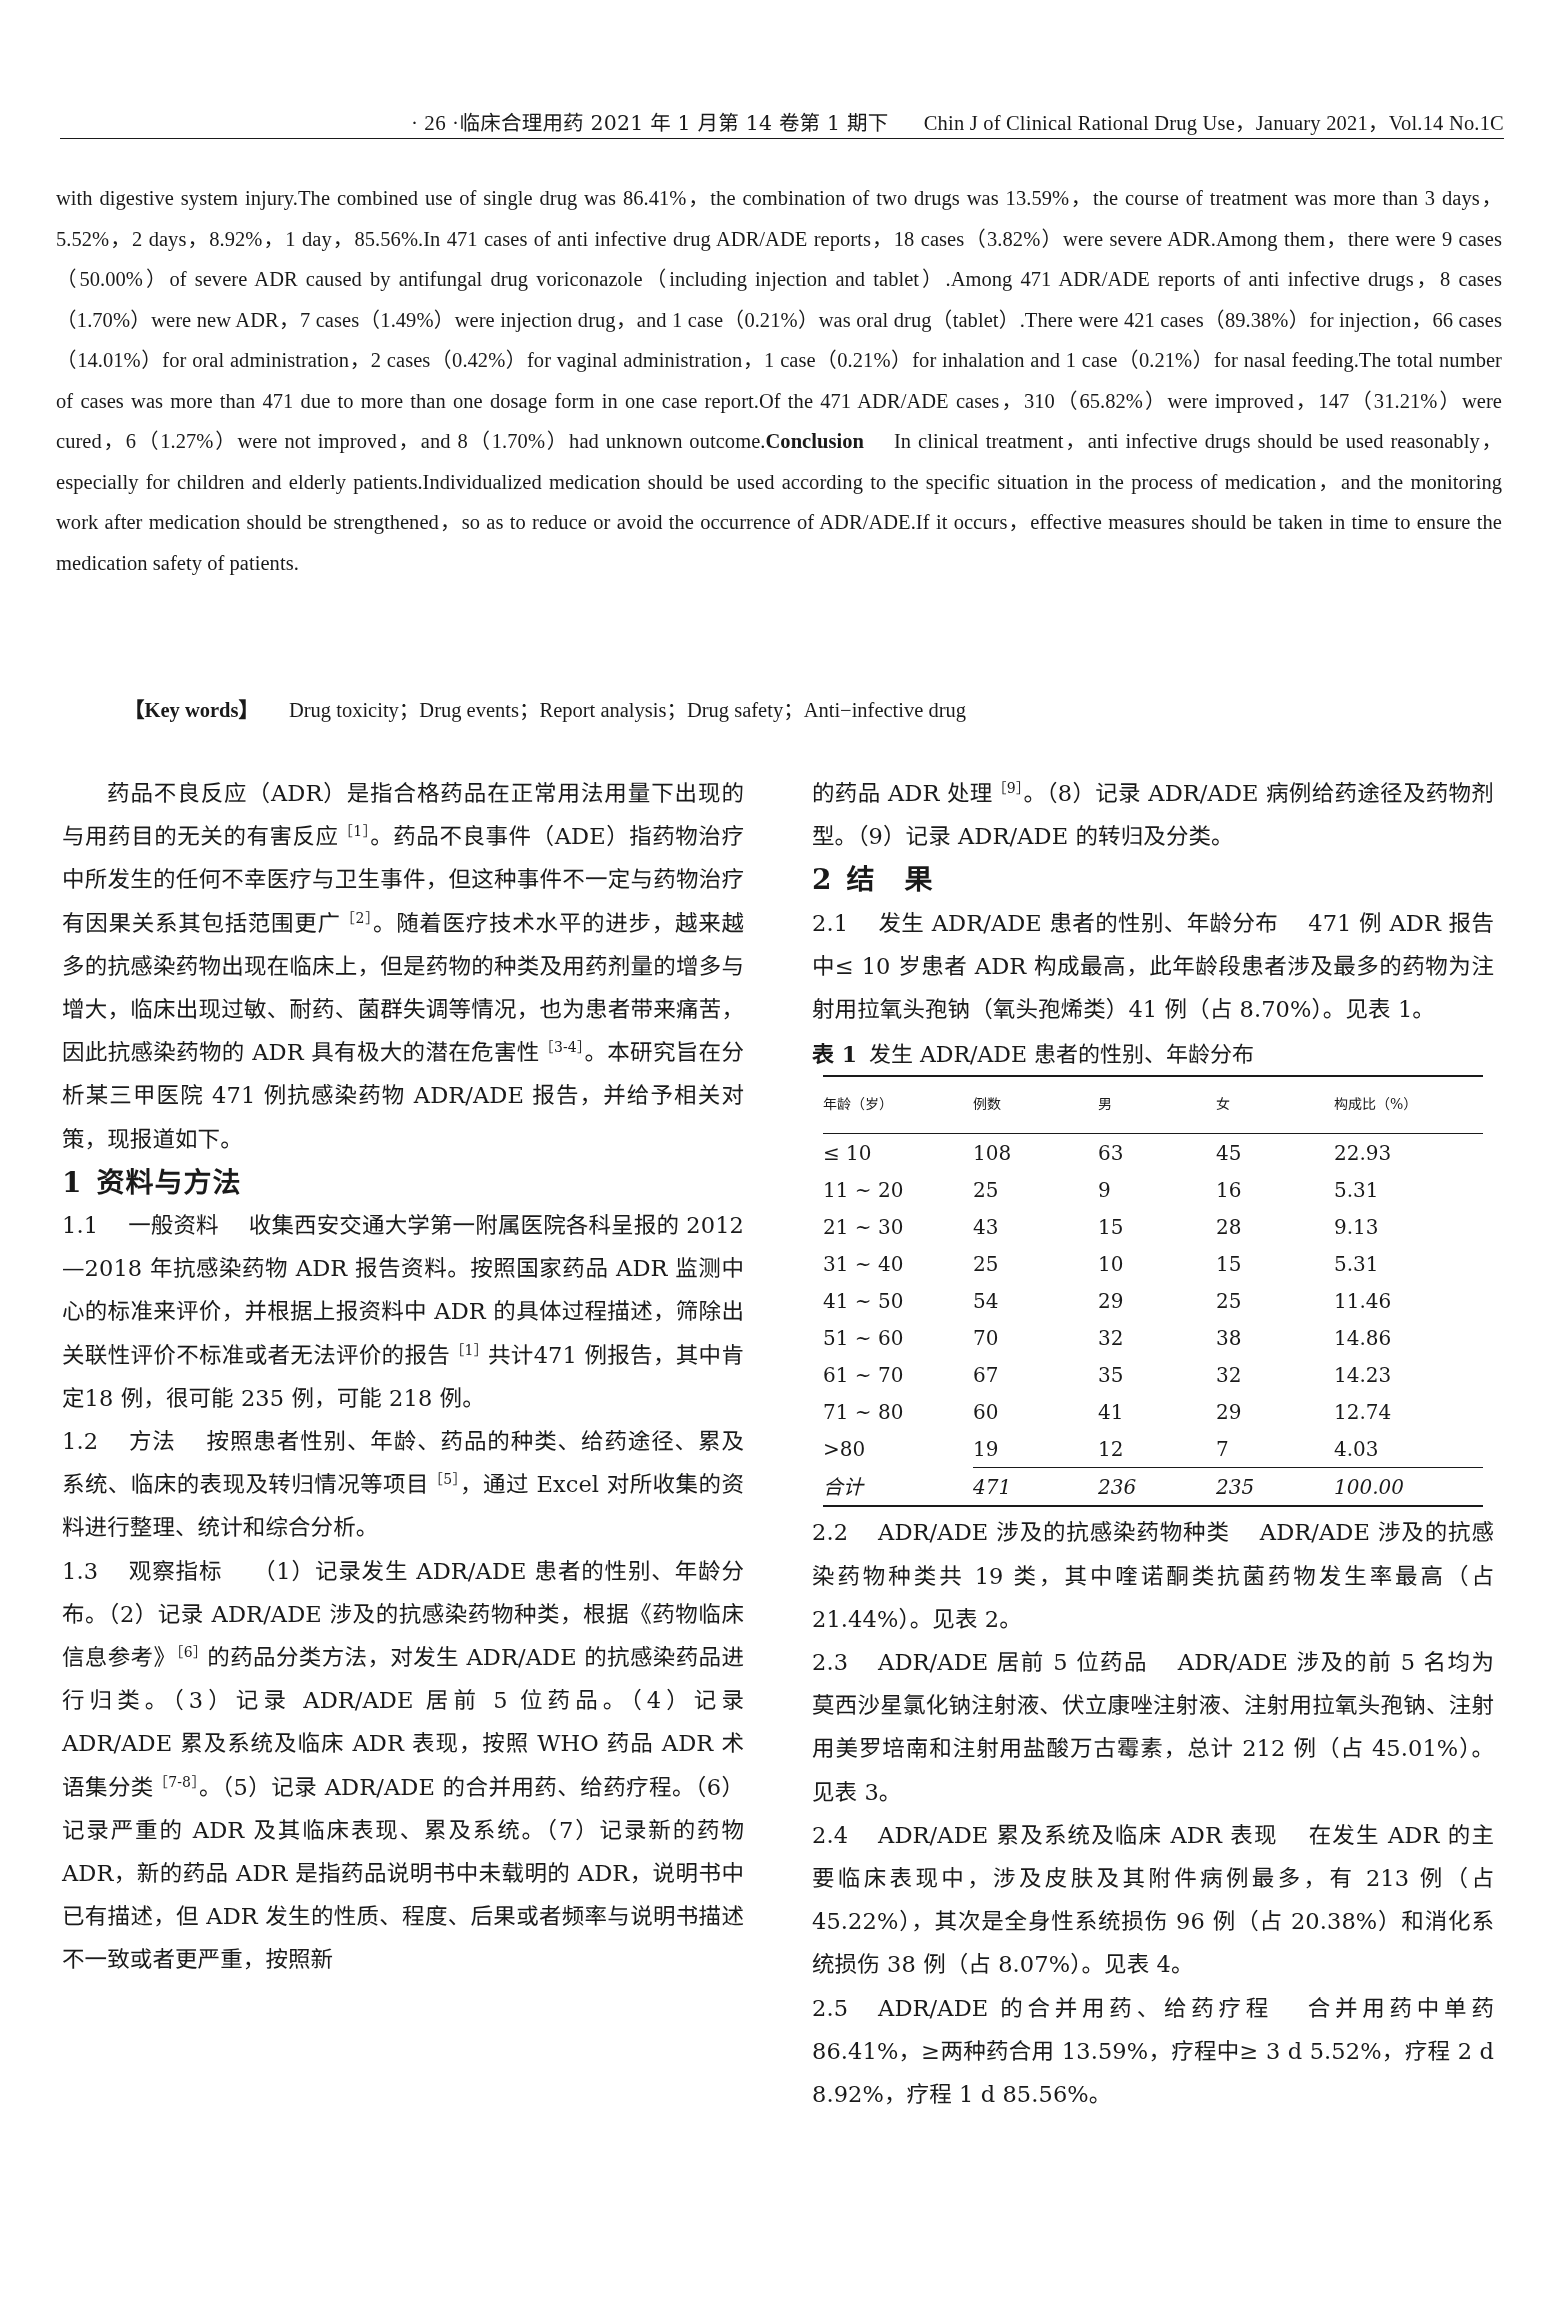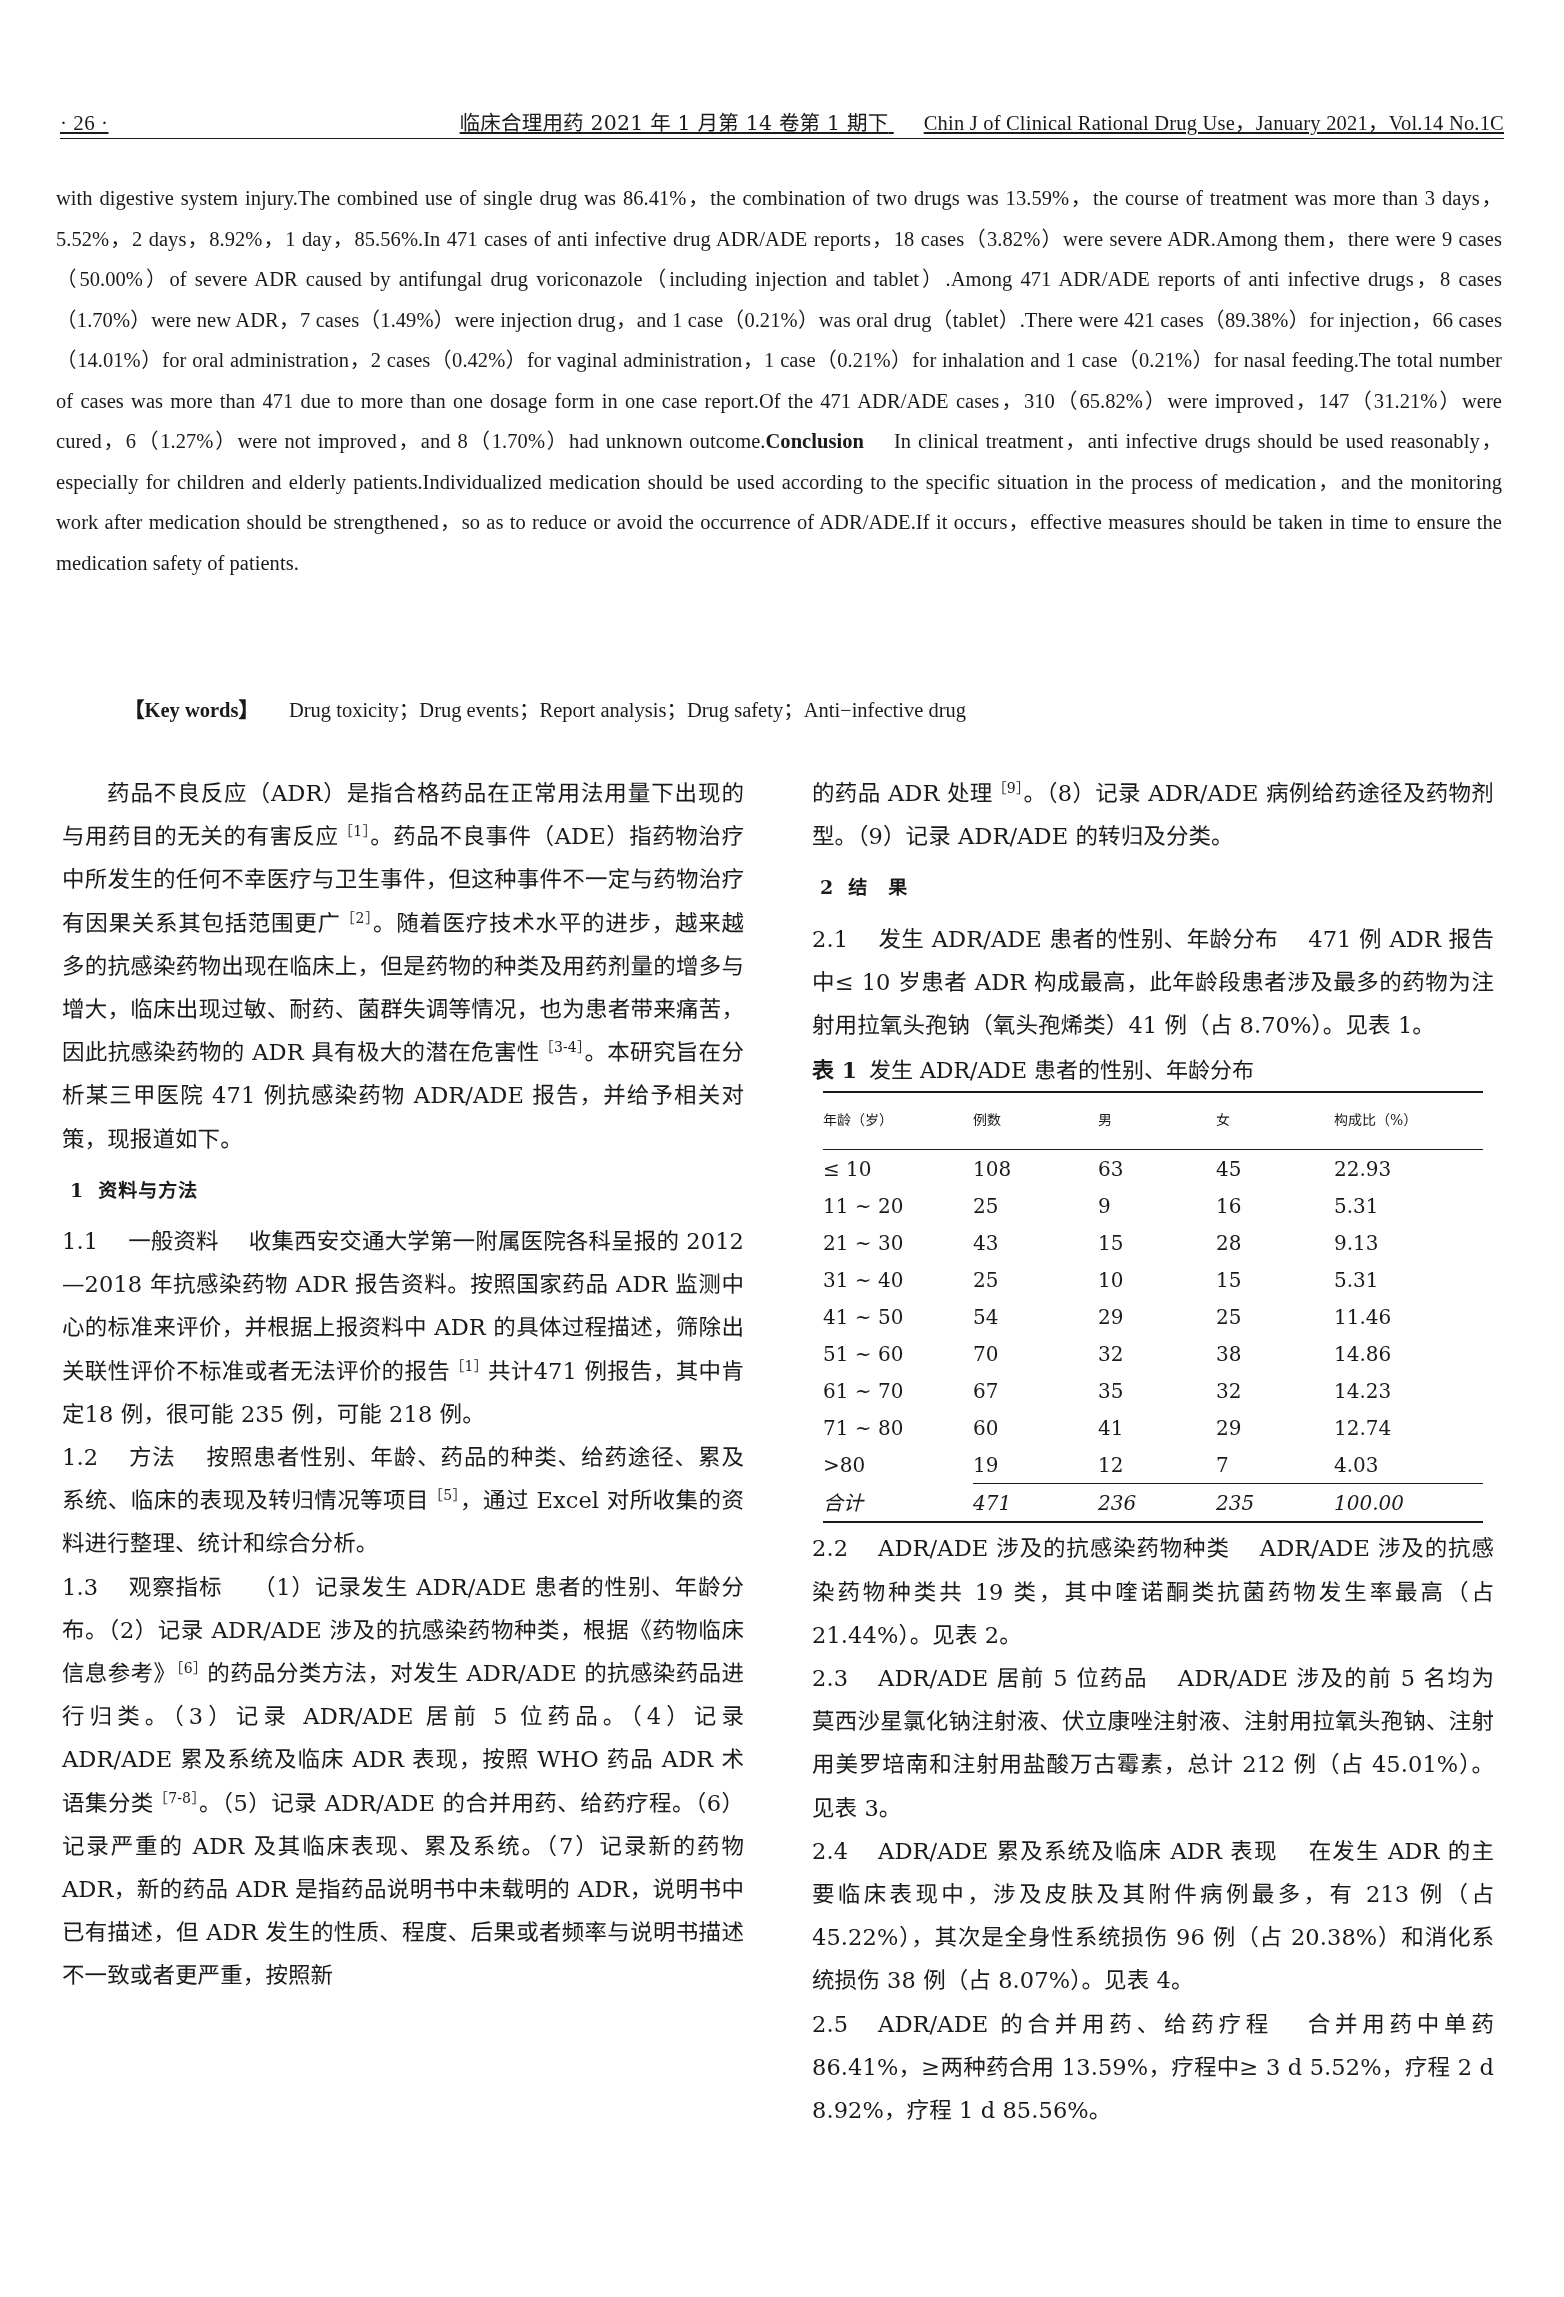--- a/index.html
+++ b/index.html
@@ -27,22 +27,21 @@
 
   
   .runhead {
     position: absolute;
     left: 60px;
     right: 60px;
     top: 96px;
     height: 42px;
     display: flex;
     align-items: flex-end;
-    justify-content: space-between;
-    text-decoration: underline;
+    justify-content: flex-end;
   }
   .folio {
     font-size: 21px;
     letter-spacing: 0.5px;
     white-space: nowrap;
     padding-bottom: 2px;
   }
   .runhead-title {
     font-size: 20.5px;
     white-space: nowrap;
@@ -99,22 +98,22 @@
   }
   .col.left  { left: 62px; }
   .col.right { left: 812px; }
 
   .col p {
     margin: 0;
     letter-spacing: 0.1px;
   }
   .col p.indent { text-indent: 45px; }
   .col h3 {
-    margin: 8px;
-    font-size: 19px;
+    margin: 0;
+    font-size: 28px;
     line-height: 43.2px;
     font-weight: bold;
     letter-spacing: 1px;
   }
   .col h3 .num { margin-right: 14px; }
   .sup {
     font-size: 14px;
     vertical-align: super;
     line-height: 0;
   }

